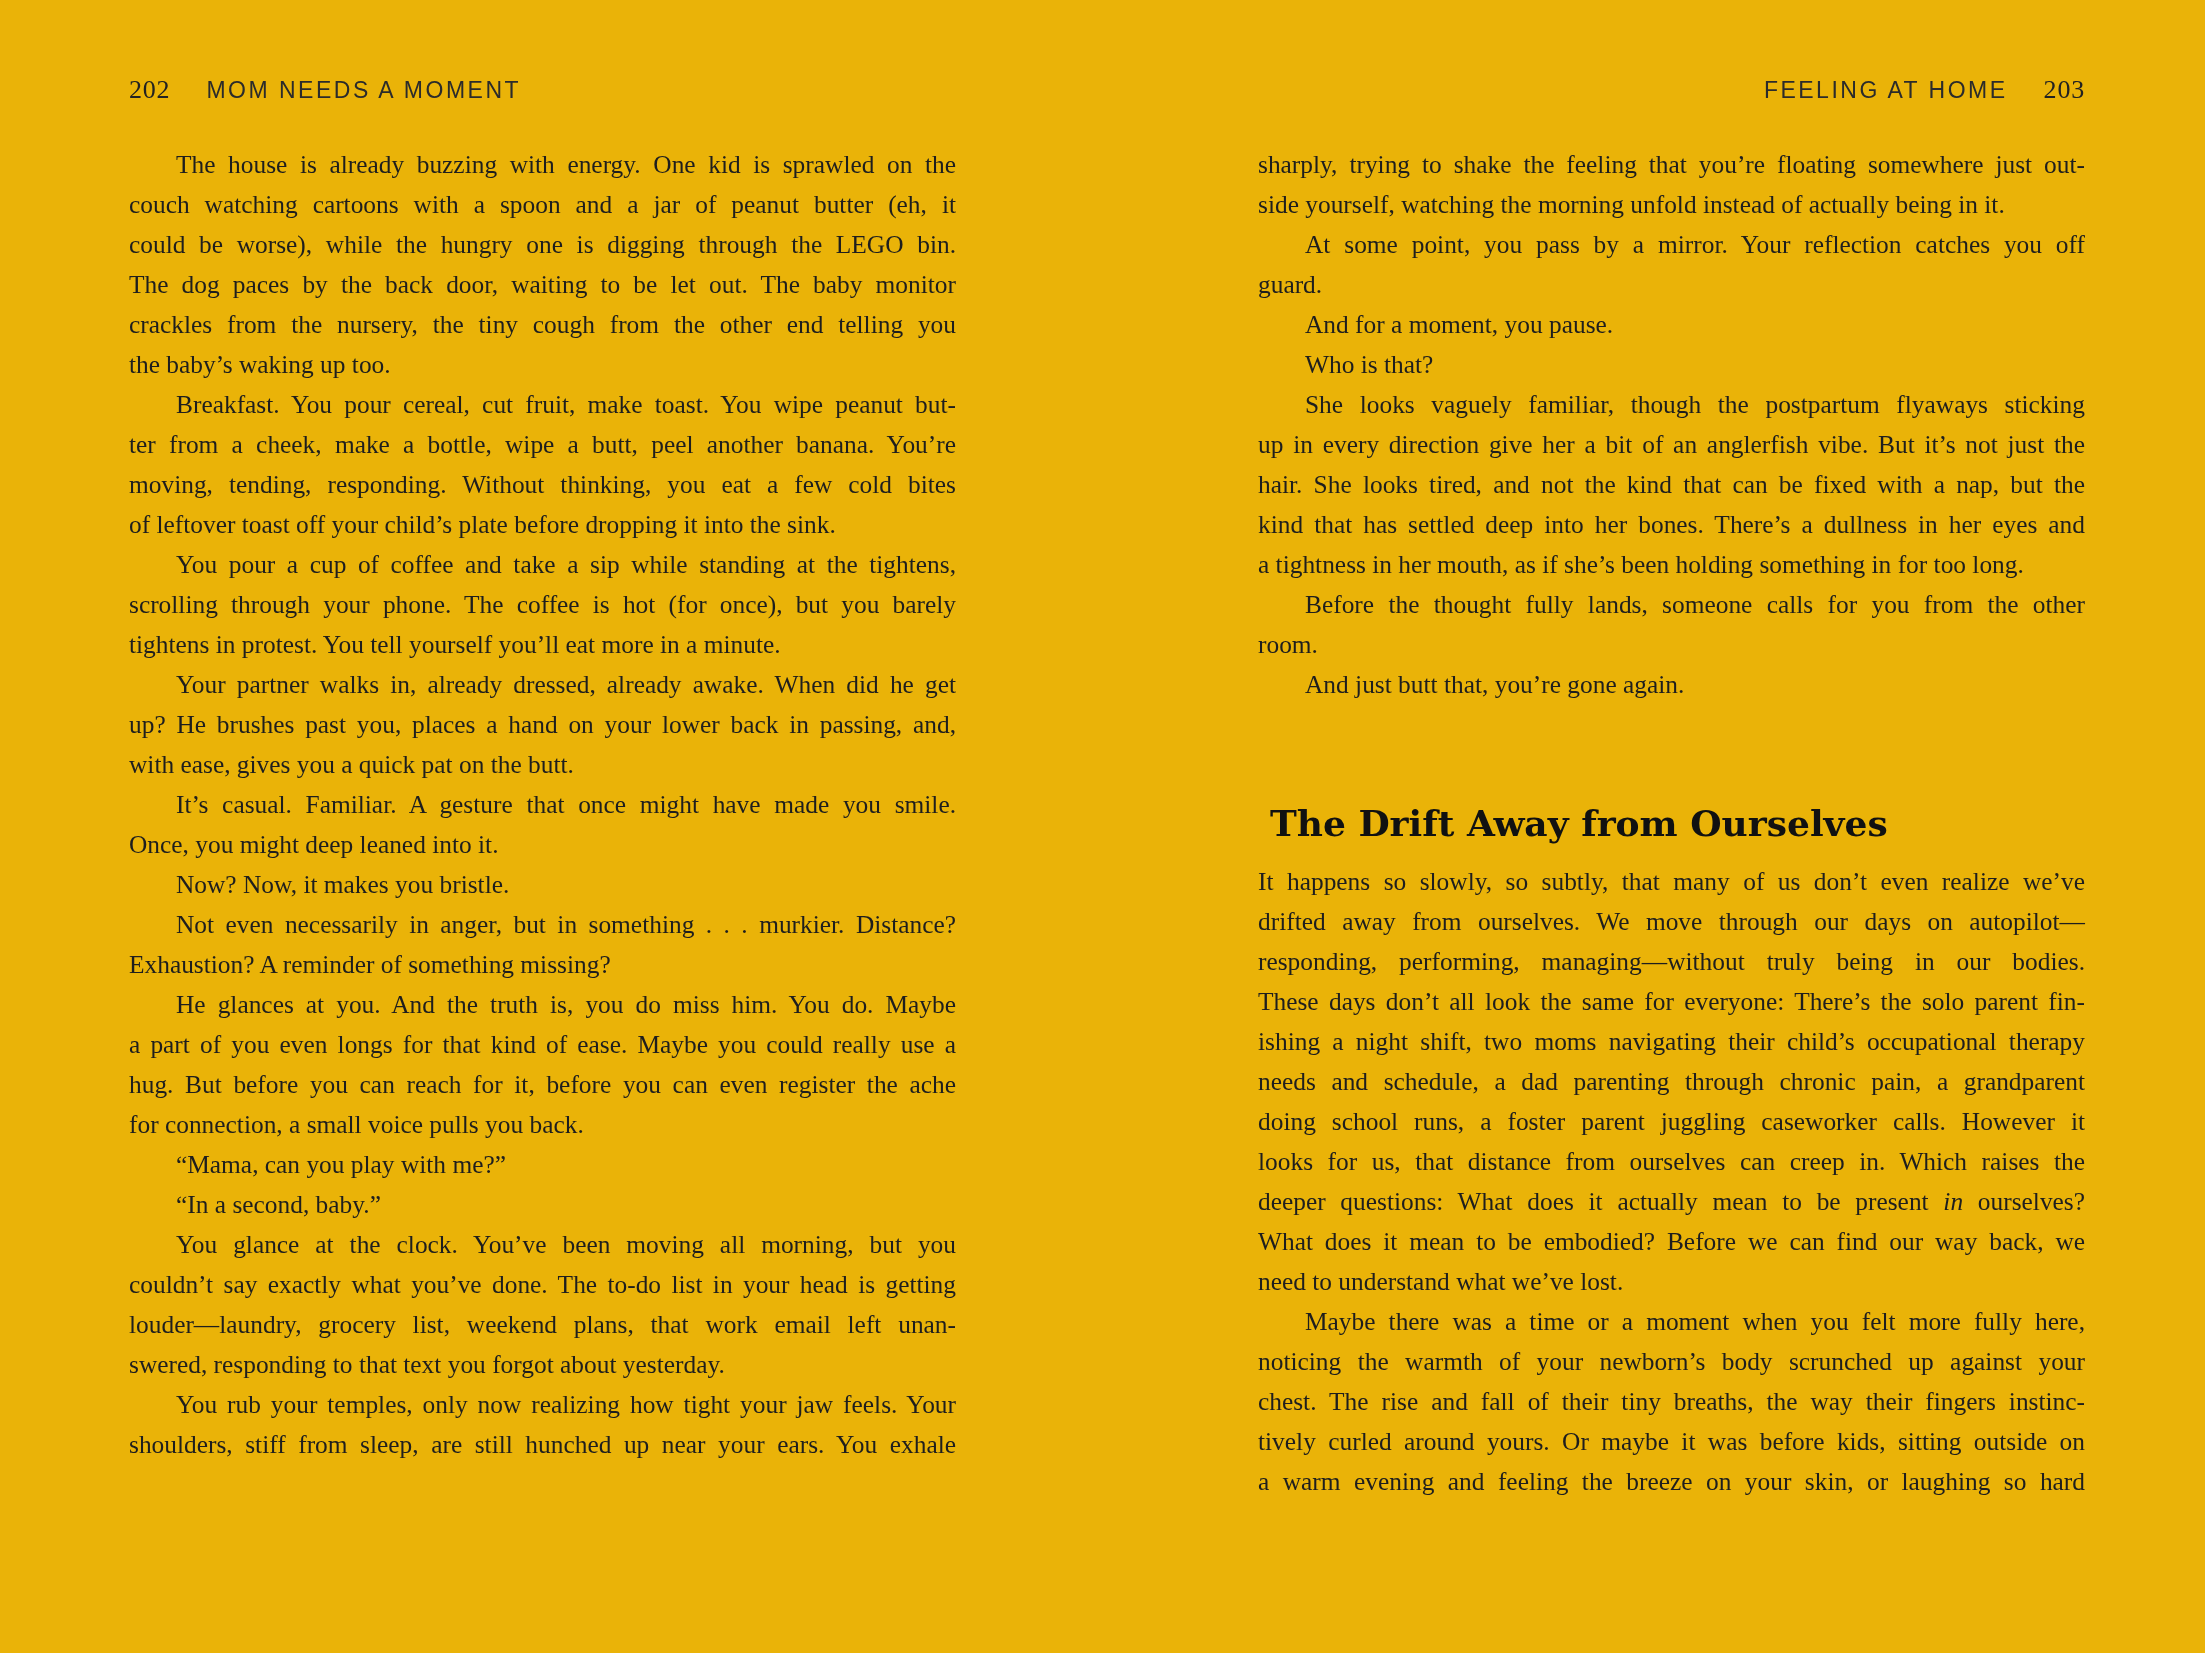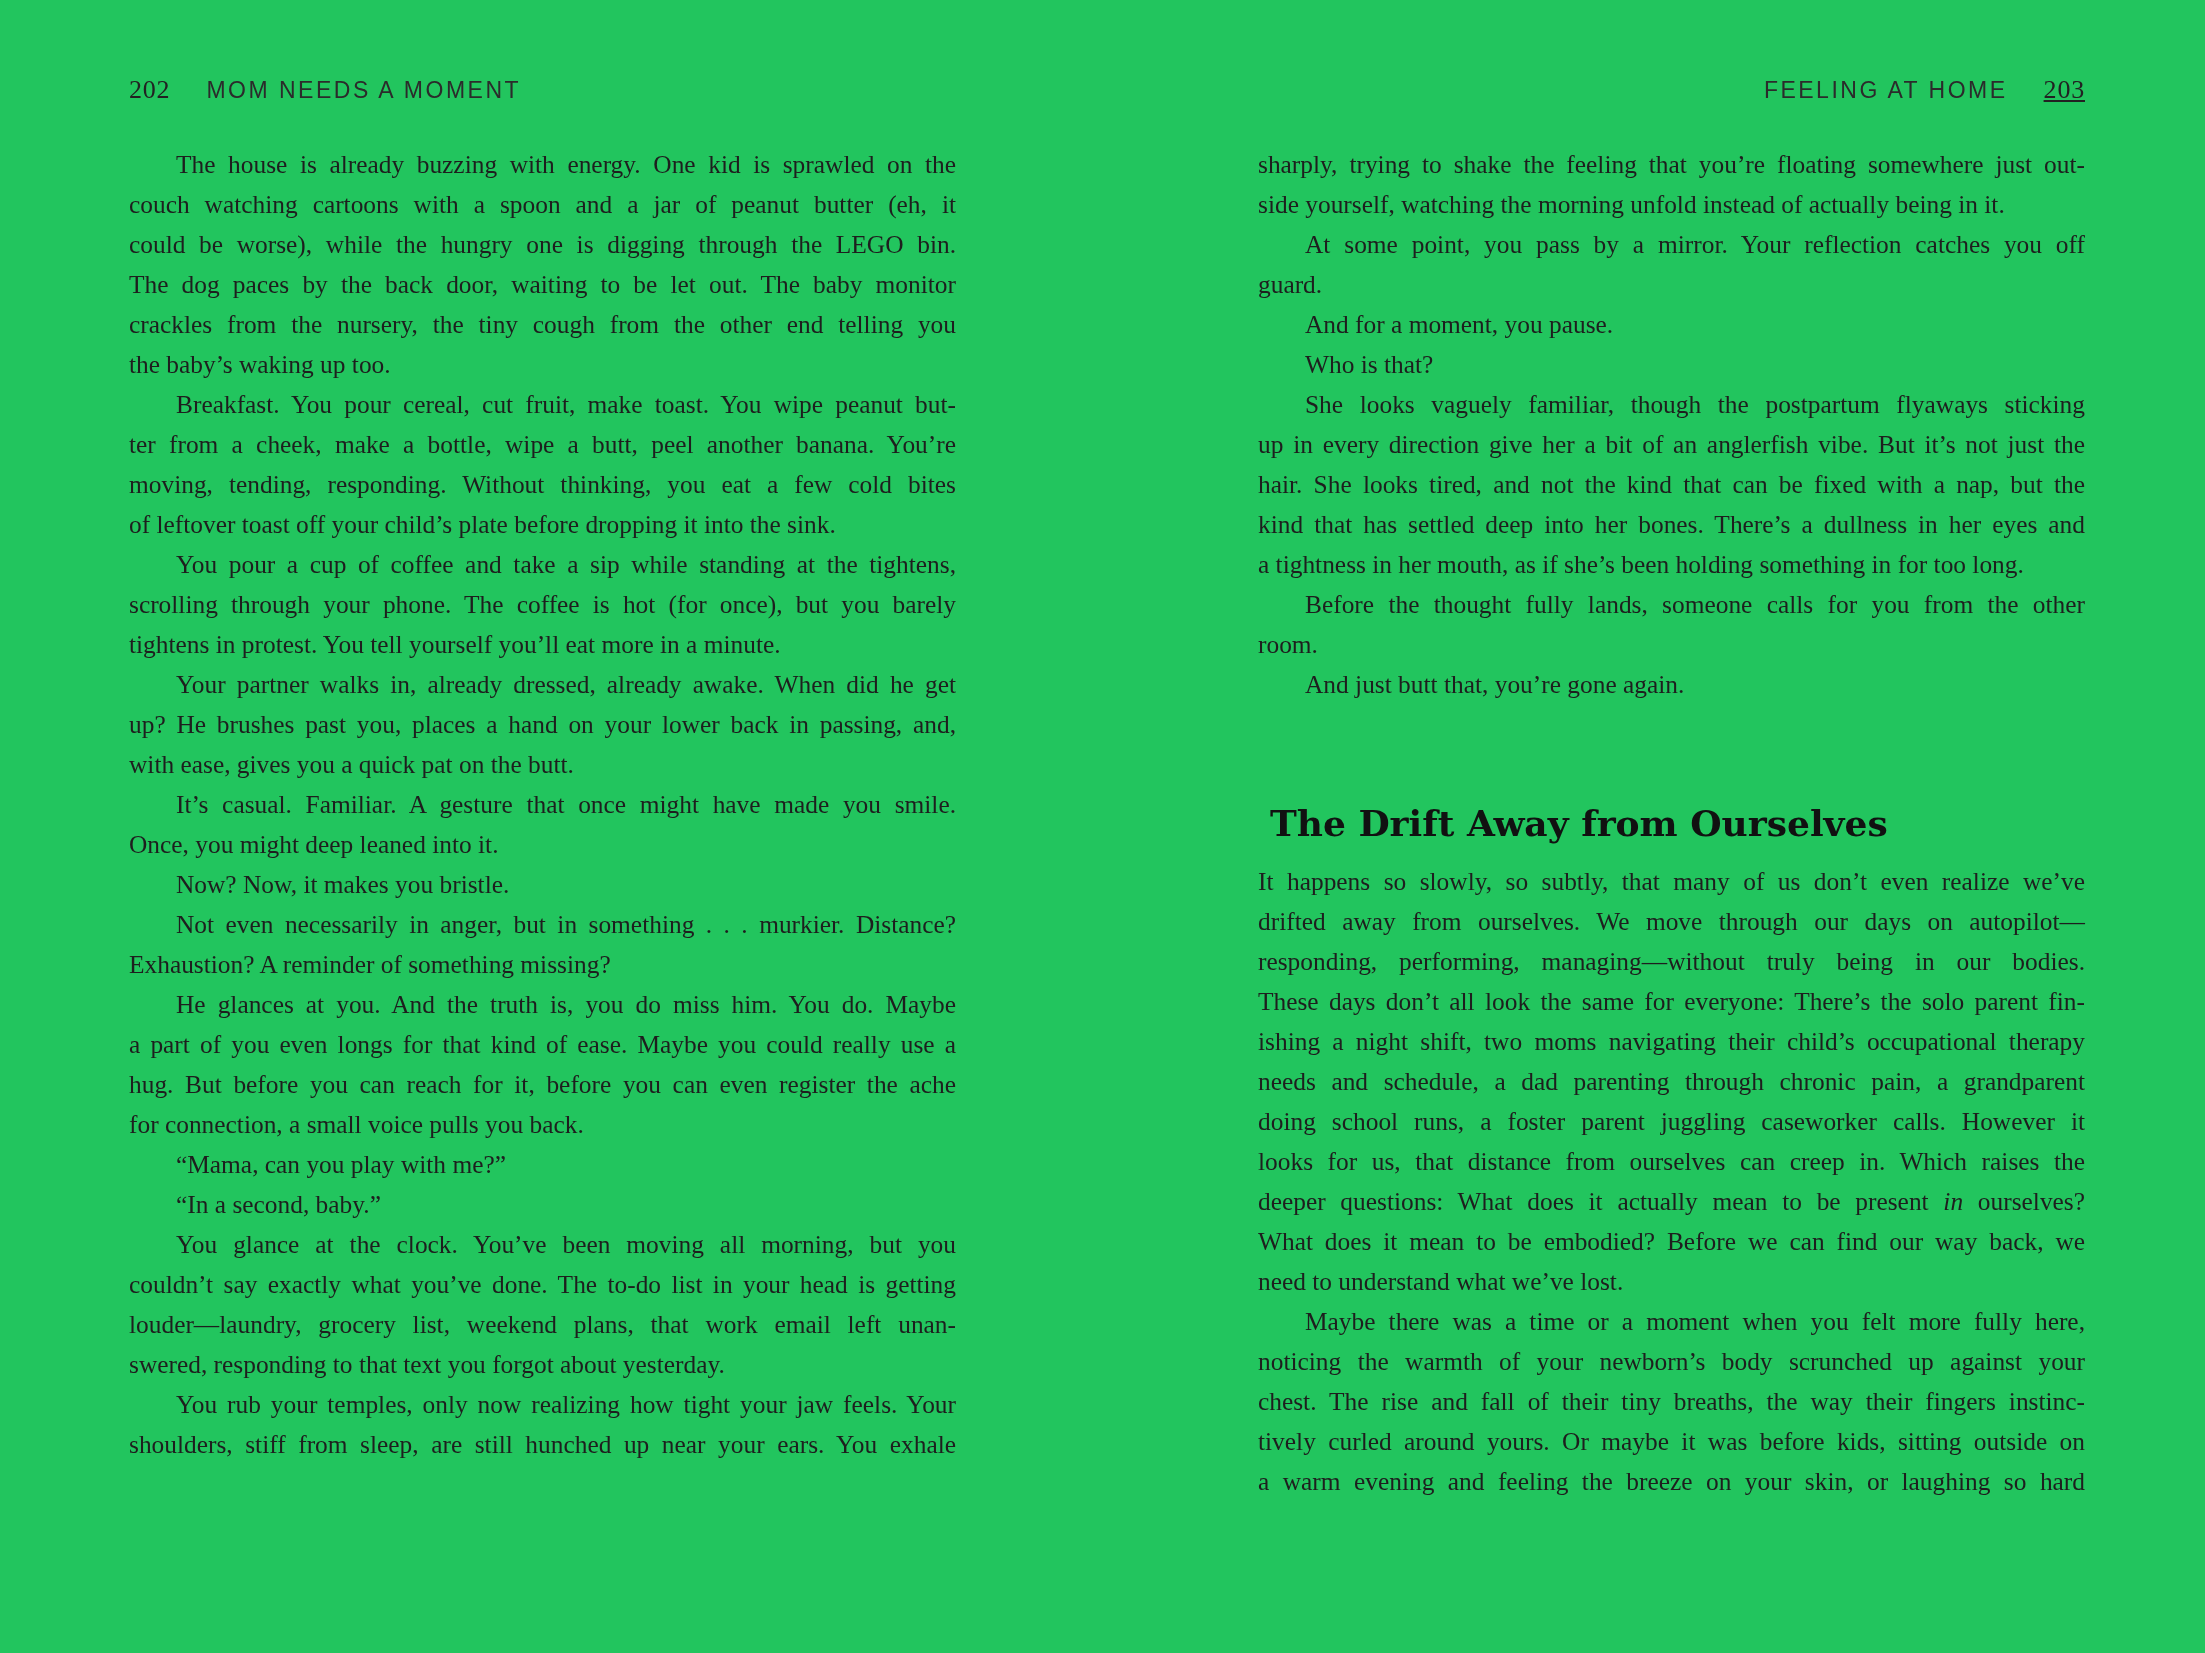--- a/index.html
+++ b/index.html
@@ -9,41 +9,41 @@
   }
   body {
     width: 2205px;
     height: 1654px;
     position: relative;
     overflow: hidden;
   }
   .spread {
     position: absolute;
     inset: 0;
-    background: #22c55e;
+    background: #eab308;
   }
   .running-header {
     position: absolute;
     top: 75px;
     font-family: "Liberation Sans", sans-serif;
     font-size: 23px;
     letter-spacing: 2.5px;
     color: #2b2b2b;
     white-space: nowrap;
   }
   .running-header.left { left: 129px; }
   .running-header.right { left: 1258px; width: 827px; text-align: right; }
   .page-num {
     font-family: "Liberation Serif", serif;
     font-size: 26px;
     letter-spacing: 0.8px;
     color: #222222;
   }
   .running-header.left .running-title { margin-left: 36px; }
-  .running-header.right .page-num { margin-left: 36px; text-decoration: underline; }
+  .running-header.right .page-num { margin-left: 36px; }
 
   .page-body {
     position: absolute;
     top: 144px;
     width: 827px;
     font-family: "Liberation Serif", serif;
     font-size: 25.4px;
     line-height: 40px;
     color: #1e1e1e;
     text-align: justify;

